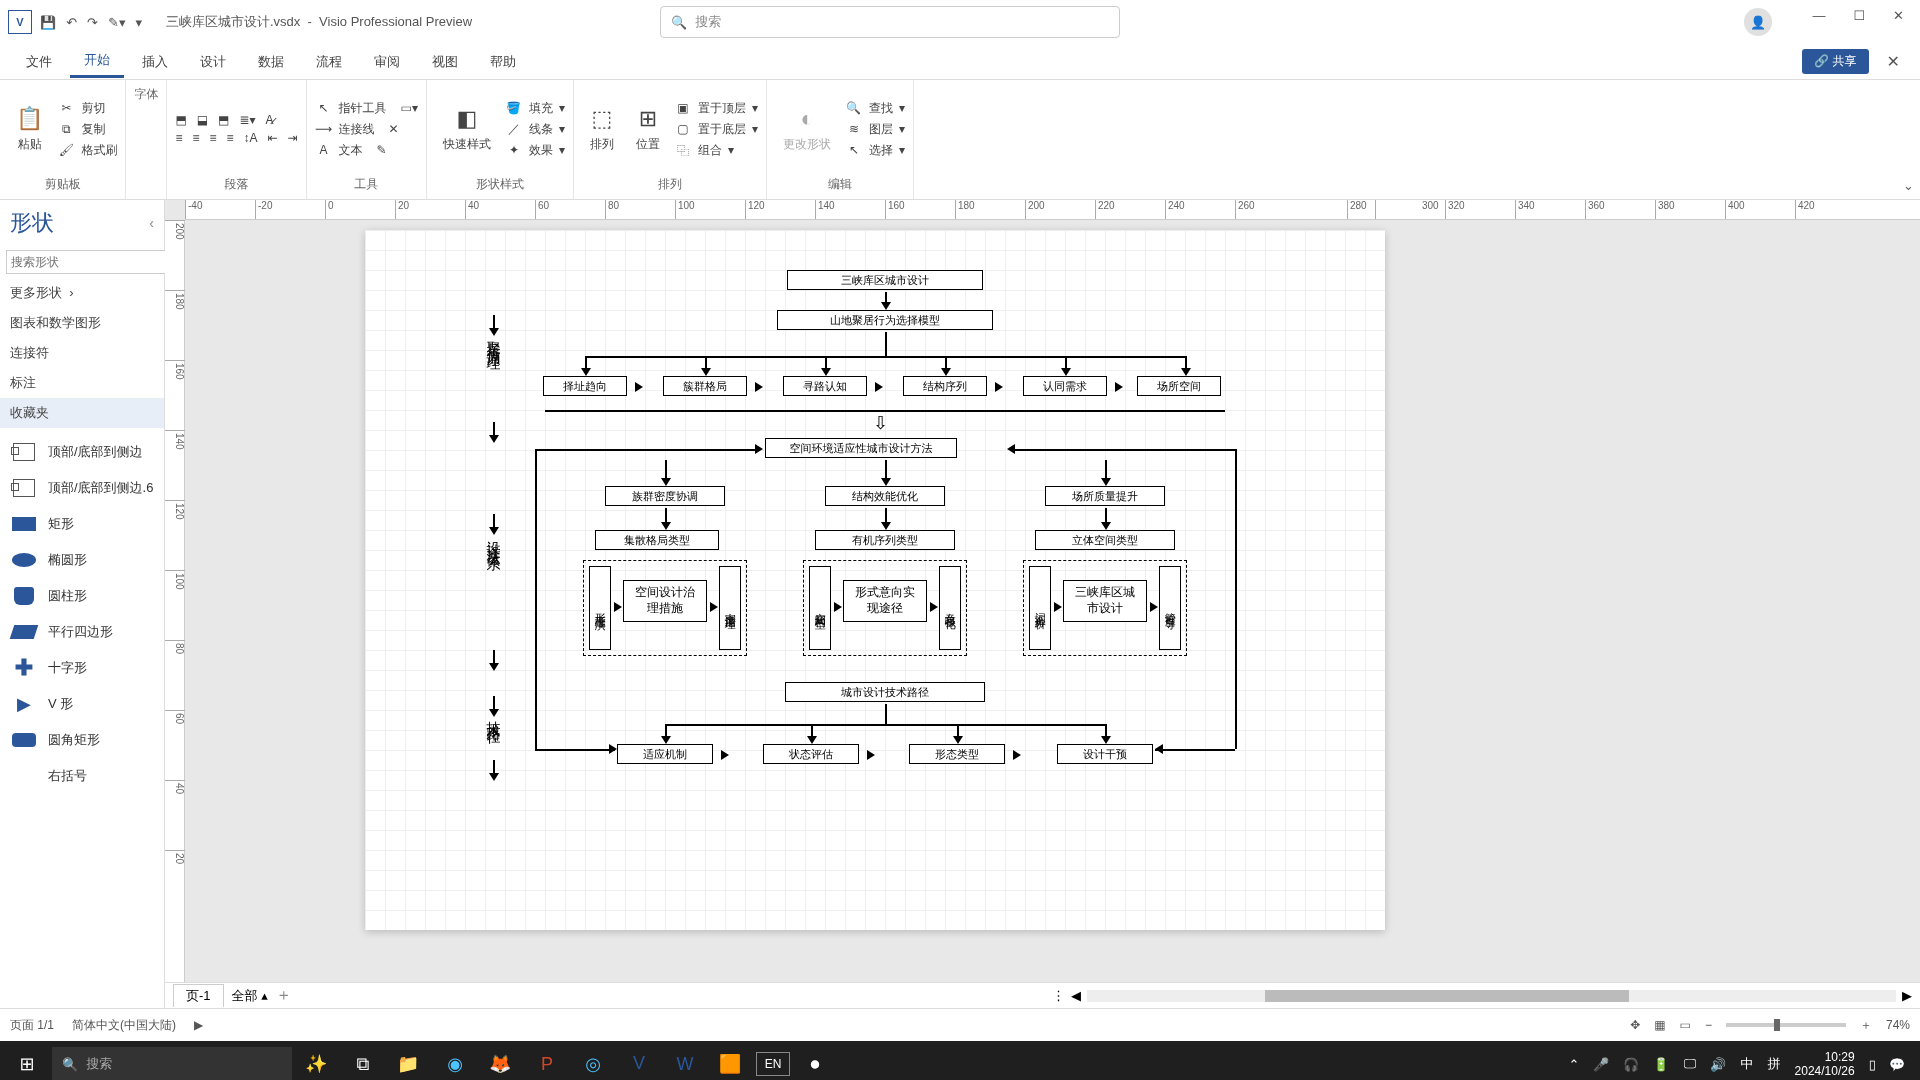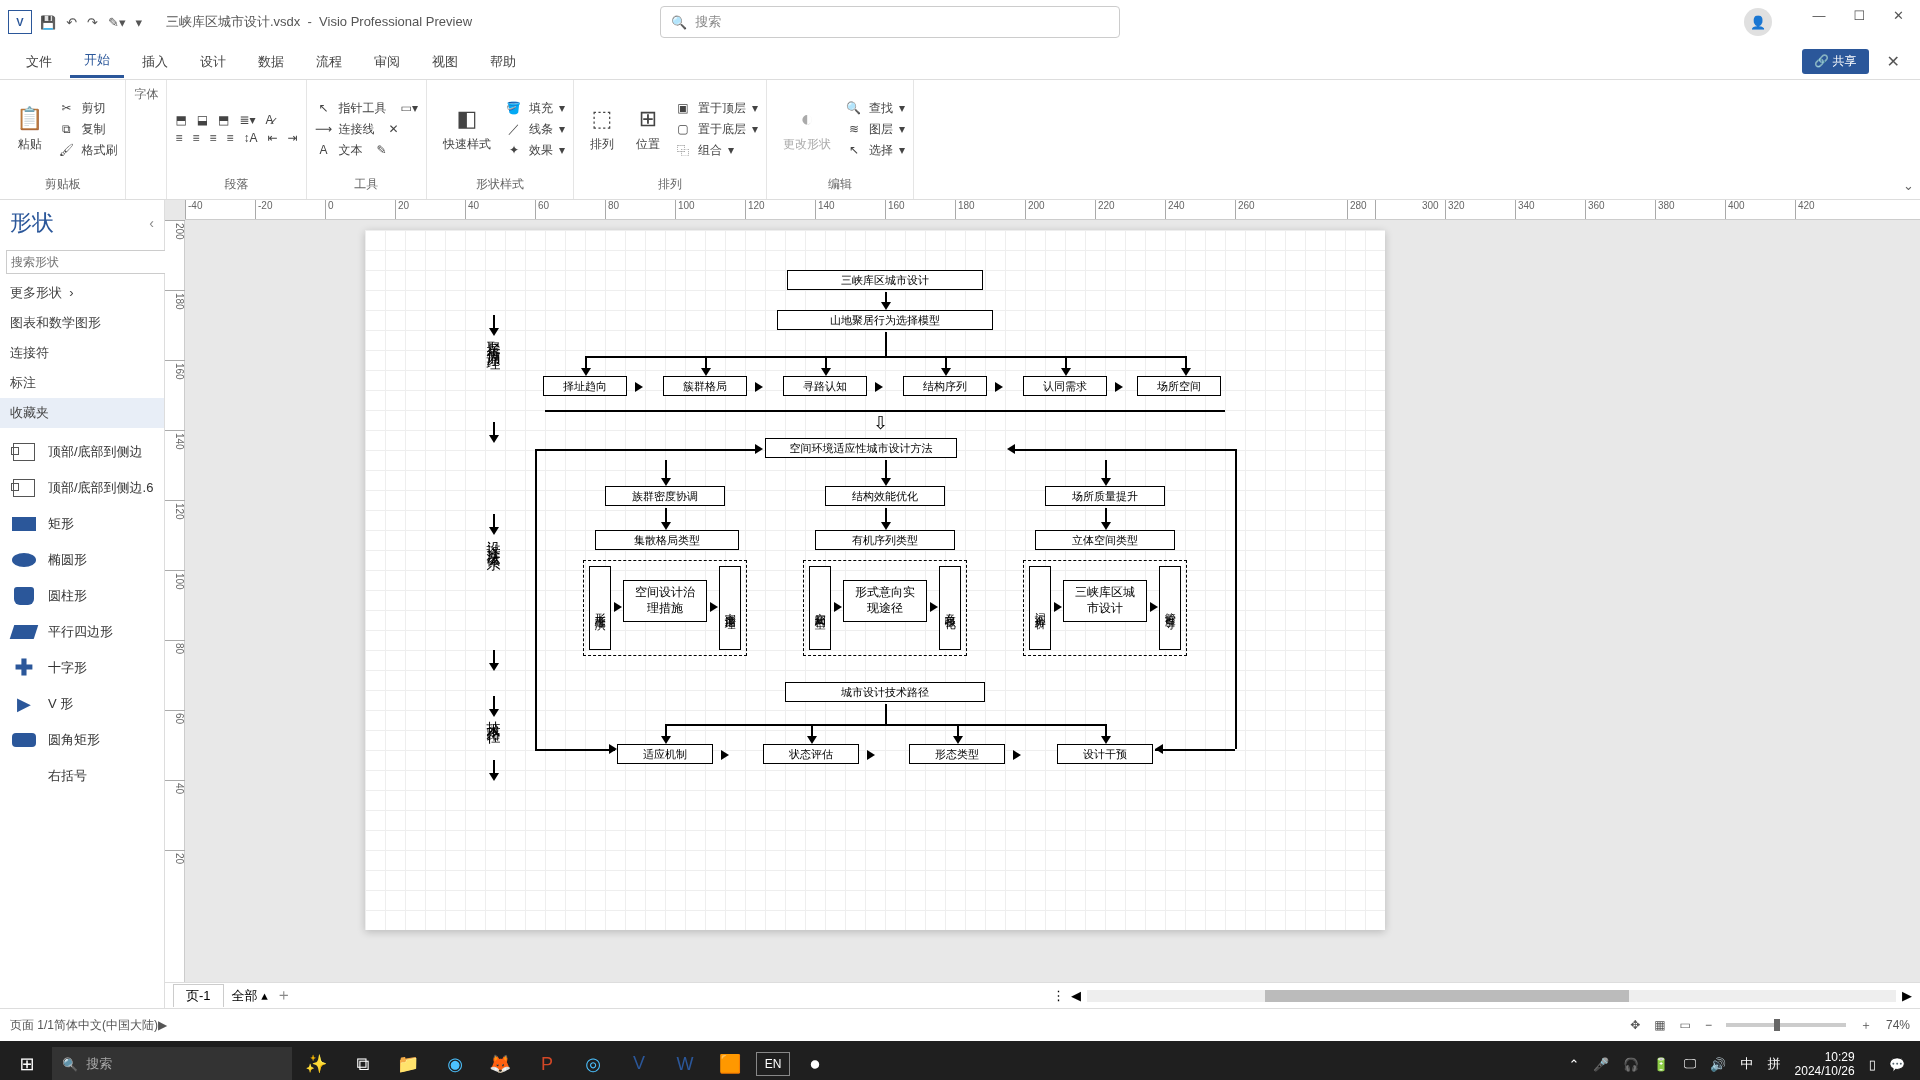--- a/index.html
+++ b/index.html
@@ -79,21 +79,21 @@
 
 
 .page-tabs { height:26px; background:#fff; border-top:1px solid #ddd; display:flex; align-items:center; padding:0 8px; gap:8px; font-size:13px;}
 .page-tabs .ptab { padding:2px 12px; border:1px solid #ccc; border-bottom:none; background:#f7f7f7; cursor:pointer;}
 .page-tabs .ptab.active { background:#fff; font-weight:500;}
 .page-tabs .scroll { margin-left:auto; display:flex; align-items:center; gap:6px; width:860px;}
 .page-tabs .scroll .track { flex:1; height:12px; background:#eee; position:relative;}
 .page-tabs .scroll .thumb { position:absolute; left:22%; width:45%; height:100%; background:#bbb;}
 
 
-.status { height:26px; background:#fff; border-top:1px solid #ddd; display:flex; align-items:center; padding:16px 10px; font-size:12px; color:#555;text-align:center;}
+.status { height:26px; background:#fff; border-top:1px solid #ddd; display:flex; align-items:center; padding:16px 10px; gap:18px; font-size:12px; color:#555;text-align:center;}
 .status .right { margin-left:auto; display:flex; align-items:center; gap:14px;}
 .status .zoom-slider { width:120px; height:4px; background:#ccc; position:relative;}
 .status .zoom-slider .zthumb { position:absolute; left:40%; top:-4px; width:6px; height:12px; background:#666;}
 
 
 .taskbar { height:46px; background:#1f1f1f; display:flex; align-items:center; padding:0 6px; gap:4px; color:#fff;}
 .taskbar .start { width:42px; height:38px; display:flex; align-items:center; justify-content:center; font-size:18px;}
 .taskbar .tsearch { width:240px; height:34px; background:#333; display:flex; align-items:center; padding:0 10px; gap:8px; color:#aaa; font-size:13px;}
 .taskbar .ticon { width:42px; height:38px; display:flex; align-items:center; justify-content:center; font-size:18px; cursor:pointer;}
 .taskbar .ticon.active { border-bottom:2px solid #76b9ed;}
@@ -465,21 +465,21 @@
           <div class="node" style="left:460px; top:256px; width:120px;">结构效能优化</div>
           <div class="node" style="left:680px; top:256px; width:120px;">场所质量提升</div>
 
           <div class="vbar" style="left:300px; top:278px; height:16px;"></div>
             <div class="arrow-down" style="left:295.5px; top:292px;"></div>
           <div class="vbar" style="left:520px; top:278px; height:16px;"></div>
             <div class="arrow-down" style="left:515.5px; top:292px;"></div>
           <div class="vbar" style="left:740px; top:278px; height:16px;"></div>
             <div class="arrow-down" style="left:735.5px; top:292px;"></div>
 
-          <div class="node" style="left:230px; top:300px; width:144px;">集散格局类型</div>
+          <div class="node" style="left:230px; top:300px; width:124px;">集散格局类型</div>
           <div class="node" style="left:450px; top:300px; width:140px;">有机序列类型</div>
           <div class="node" style="left:670px; top:300px; width:140px;">立体空间类型</div>
 
           <div class="dashed-box" style="left:218px; top:330px; width:164px; height:96px;"></div>
           <div class="node vnode" style="left:224px; top:336px; width:22px; height:84px;">形态推演</div>
           <div class="arrow-right" style="left:249px; top:372px;"></div>
           <div class="node" style="left:258px; top:350px; width:84px; height:42px; font-size:12px;">空间设计治理措施</div>
           <div class="arrow-right" style="left:345px; top:372px;"></div>
           <div class="node vnode" style="left:354px; top:336px; width:22px; height:84px;">密度治理</div>
 

